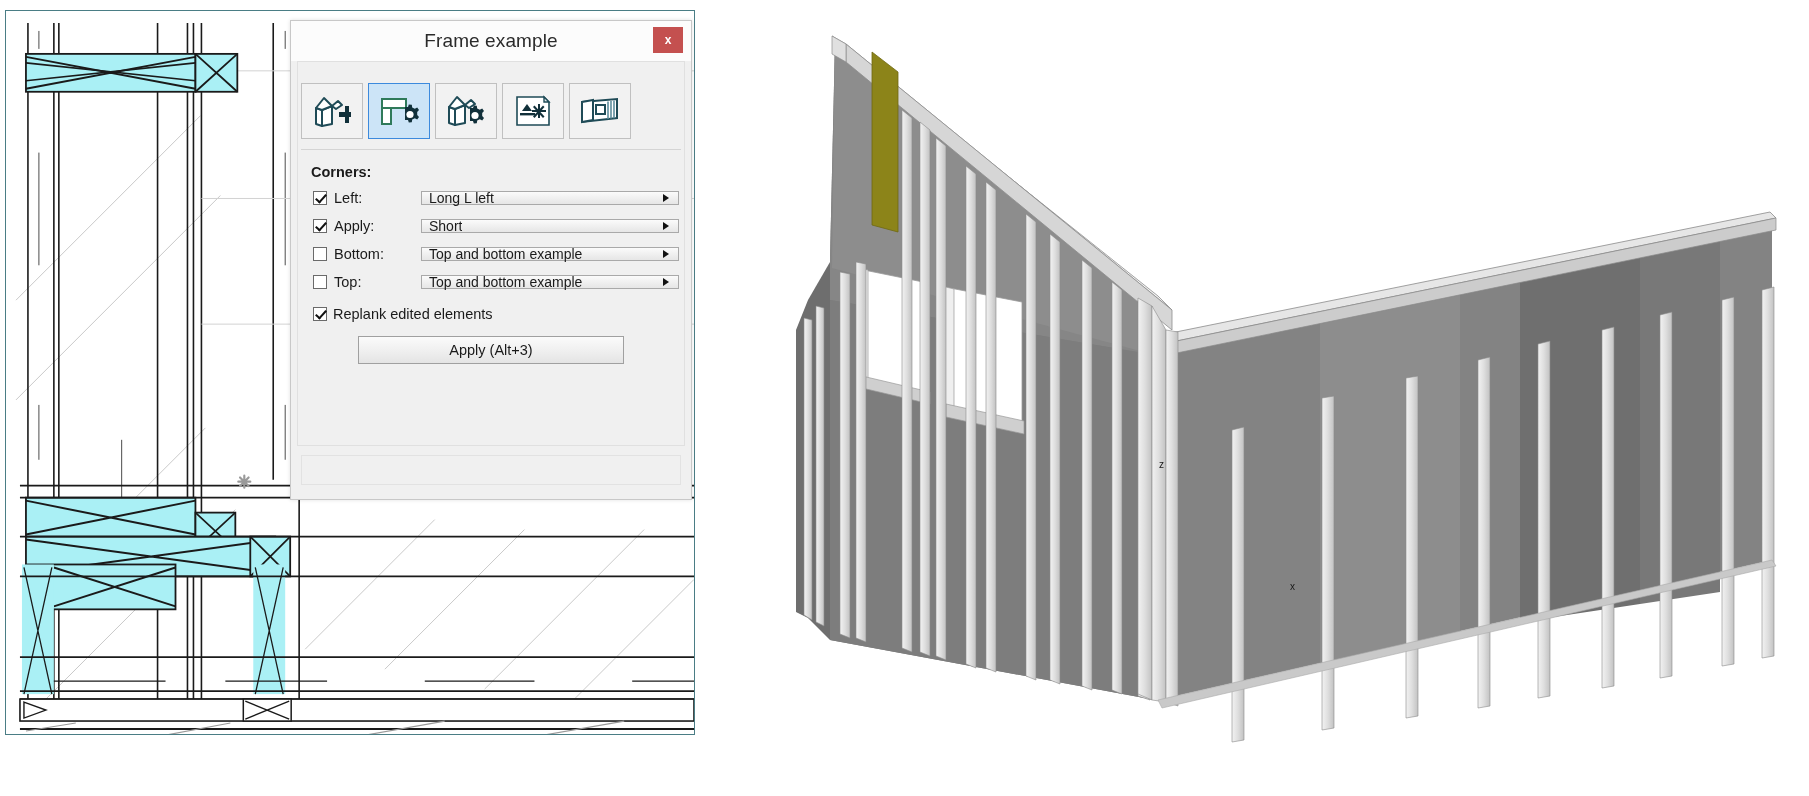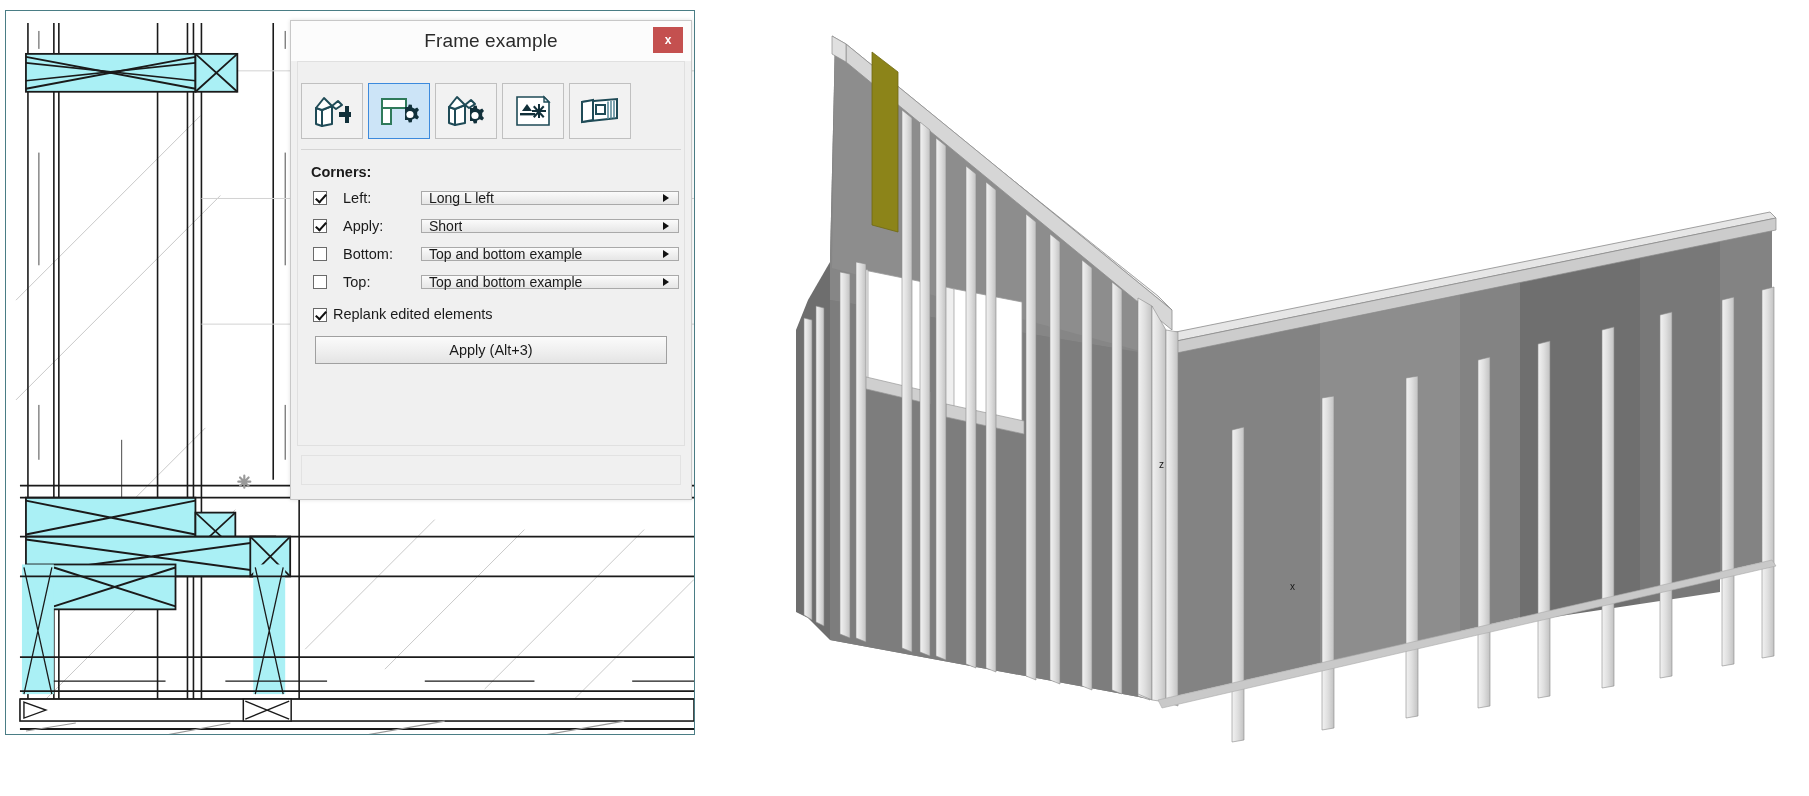--- a/index.html
+++ b/index.html
@@ -123,21 +123,21 @@
   }
   .form-row {
     display: flex;
     align-items: center;
     margin: 0 0 12px 12px;
   }
   .cb-wrap {
     width: 108px;
     display: flex;
     align-items: center;
-    gap: 16px;
+    gap: 7px;
     cursor: pointer;
   }
   .cbox {
     width: 14px; height: 14px;
     border: 1px solid #6a6a6a;
     background: #ffffff;
     box-sizing: border-box;
     position: relative;
     flex: 0 0 auto;
   }
@@ -179,28 +179,28 @@
     right: 9px;
     top: 50%;
     transform: translateY(-50%);
     width: 0; height: 0;
     border-left: 6px solid #111;
     border-top: 4.5px solid transparent;
     border-bottom: 4.5px solid transparent;
   }
   .replank-row {
     display: flex;
-    align-items: flex-end;
+    align-items: center;
     gap: 6px;
     margin: 16px 0 14px 12px;
     cursor: pointer;
   }
   .apply-btn {
     display: block;
-    width: 352px;
+    width: 266px;
     margin: 0 auto;
     height: 28px;
     background: linear-gradient(to bottom, #fbfbfb 0%, #f0f0f0 50%, #e4e4e4 100%);
     border: 1px solid #a0a0a0;
     font-size: 14.5px;
     color: #1a1a1a;
     cursor: pointer;
     font-family: "Liberation Sans", sans-serif;
     box-sizing: border-box;
   }

